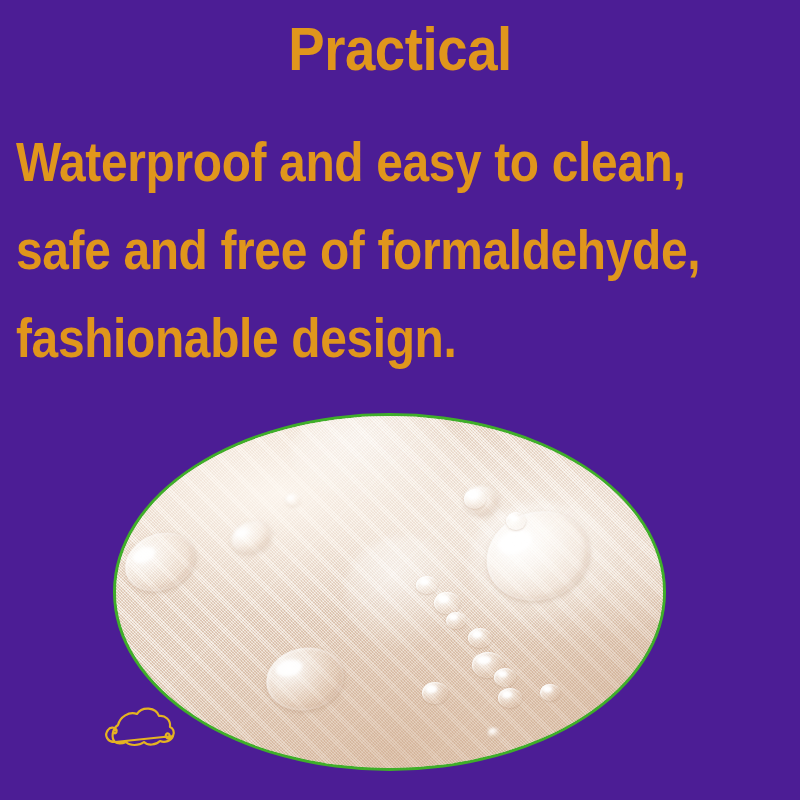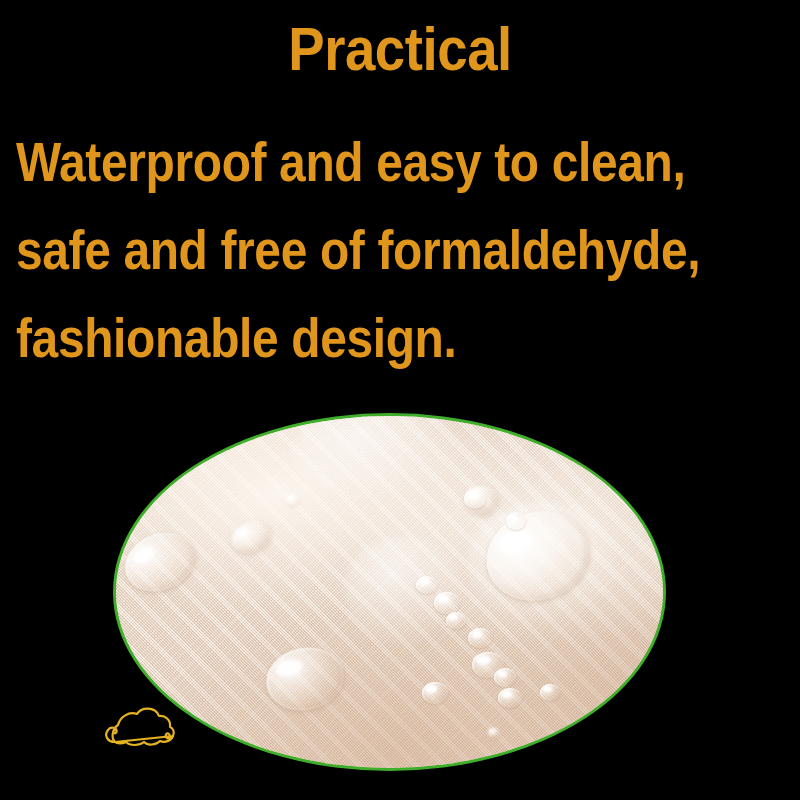--- a/index.html
+++ b/index.html
@@ -13,21 +13,21 @@
     position: relative;
     overflow: hidden;
     font-family: "Liberation Sans", sans-serif;
   }
 
   #page {
     position: absolute;
     left: 0; top: 0;
     width: 800px;
     height: 800px;
-    background: #000000;
+    background: #4c1d95;
   }
 
   
   .headline {
     position: absolute;
     left: 0;
     top: 14px;
     width: 800px;
     text-align: center;
     color: #E0961C;

